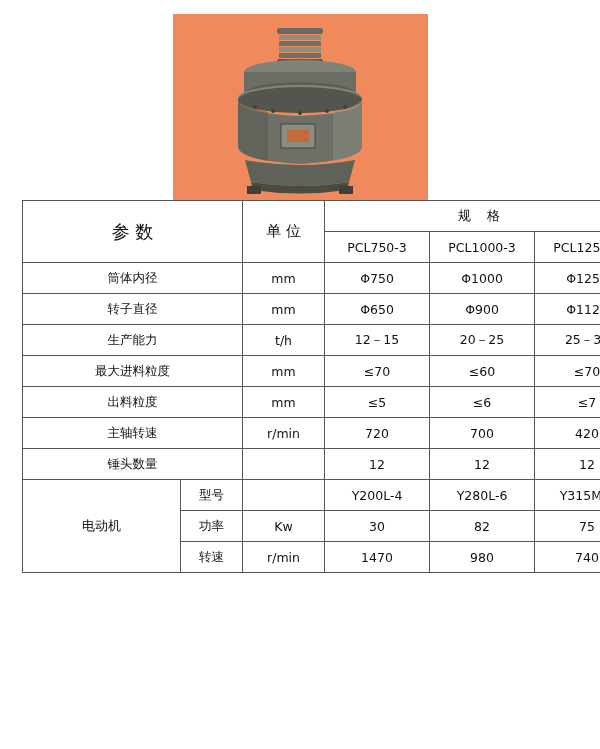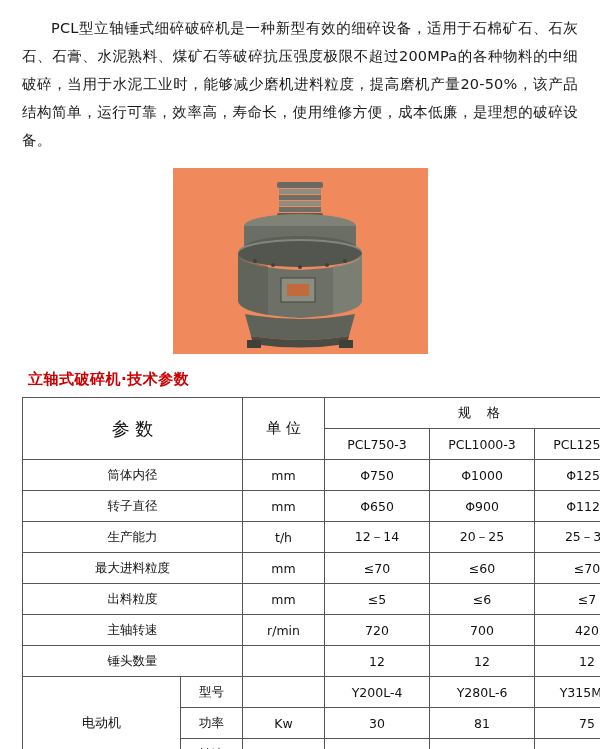--- a/index.html
+++ b/index.html
@@ -78,21 +78,20 @@
   .hdr-param { font-size: 18px; }
   .hdr-unit  { font-size: 15px; }
   .hdr-spec  { font-size: 13px; letter-spacing: 6px; }
   .motor-label { font-size: 13px; }
 </style>
 </head>
 <body>
 
 <div class="page">
 
-  <p class="intro">PCL型立轴锤式细碎破碎机是一种新型有效的细碎设备，适用于石棉矿石、石灰石、石膏、水泥熟料、煤矿石等破碎抗压强度极限不超过200MPa的各种物料的中细破碎，当用于水泥工业时，能够减少磨机进料粒度，提高磨机产量20-50%，该产品结构简单，运行可靠，效率高，寿命长，使用维修方便，成本低廉，是理想的破碎设备。</p>
 
   <div class="photo-wrap">
     <svg class="machine" viewBox="0 0 255 186" preserveAspectRatio="none">
       <rect x="0" y="0" width="255" height="186" fill="#f08a5d"></rect>
 
       <rect x="104" y="14" width="46" height="6" rx="2" fill="#6a6a62"></rect>
       <rect x="106" y="21" width="42" height="5" fill="#8d8d82"></rect>
       <rect x="106" y="27" width="42" height="5" fill="#6f6f66"></rect>
       <rect x="106" y="33" width="42" height="5" fill="#8d8d82"></rect>
       <rect x="106" y="39" width="42" height="5" fill="#6f6f66"></rect>
@@ -120,21 +119,20 @@
       <circle cx="172" cy="93" r="2" fill="#3f4139"></circle>
 
       <path d="M72 146 Q127 156 182 146 L176 168 Q127 176 78 168 Z" fill="#5f6258"></path>
       <path d="M78 168 Q127 176 176 168 L174 176 Q127 183 80 176 Z" fill="#4a4c44"></path>
 
       <rect x="74" y="172" width="14" height="8" fill="#3f4139"></rect>
       <rect x="166" y="172" width="14" height="8" fill="#3f4139"></rect>
     </svg>
   </div>
 
-  <div class="section-title">立轴式破碎机·技术参数</div>
 
   <div class="tbl-wrap">
     <table class="spec">
       <colgroup>
         <col class="col-param">
           <col class="col-sub">
           <col class="col-unit">
         <col class="col-spec">
           <col class="col-spec">
           <col class="col-spec">
@@ -161,21 +159,21 @@
         <tr>
           <td colspan="2">转子直径</td>
           <td>mm</td>
           <td>Φ650</td>
           <td>Φ900</td>
           <td>Φ1120</td>
         </tr>
         <tr>
           <td colspan="2">生产能力</td>
           <td>t/h</td>
-          <td>12－14</td>
+          <td>12－15</td>
           <td>20－25</td>
           <td>25－30</td>
         </tr>
         <tr>
           <td colspan="2">最大进料粒度</td>
           <td>mm</td>
           <td>≤70</td>
           <td>≤60</td>
           <td>≤70</td>
         </tr>
@@ -206,21 +204,21 @@
           <td>型号</td>
           <td></td>
           <td>Y200L-4</td>
           <td>Y280L-6</td>
           <td>Y315M-8</td>
         </tr>
         <tr>
           <td>功率</td>
           <td>Kw</td>
           <td>30</td>
-          <td>81</td>
+          <td>82</td>
           <td>75</td>
         </tr>
         <tr>
           <td>转速</td>
           <td>r/min</td>
           <td>1470</td>
           <td>980</td>
           <td>740</td>
         </tr>
 

